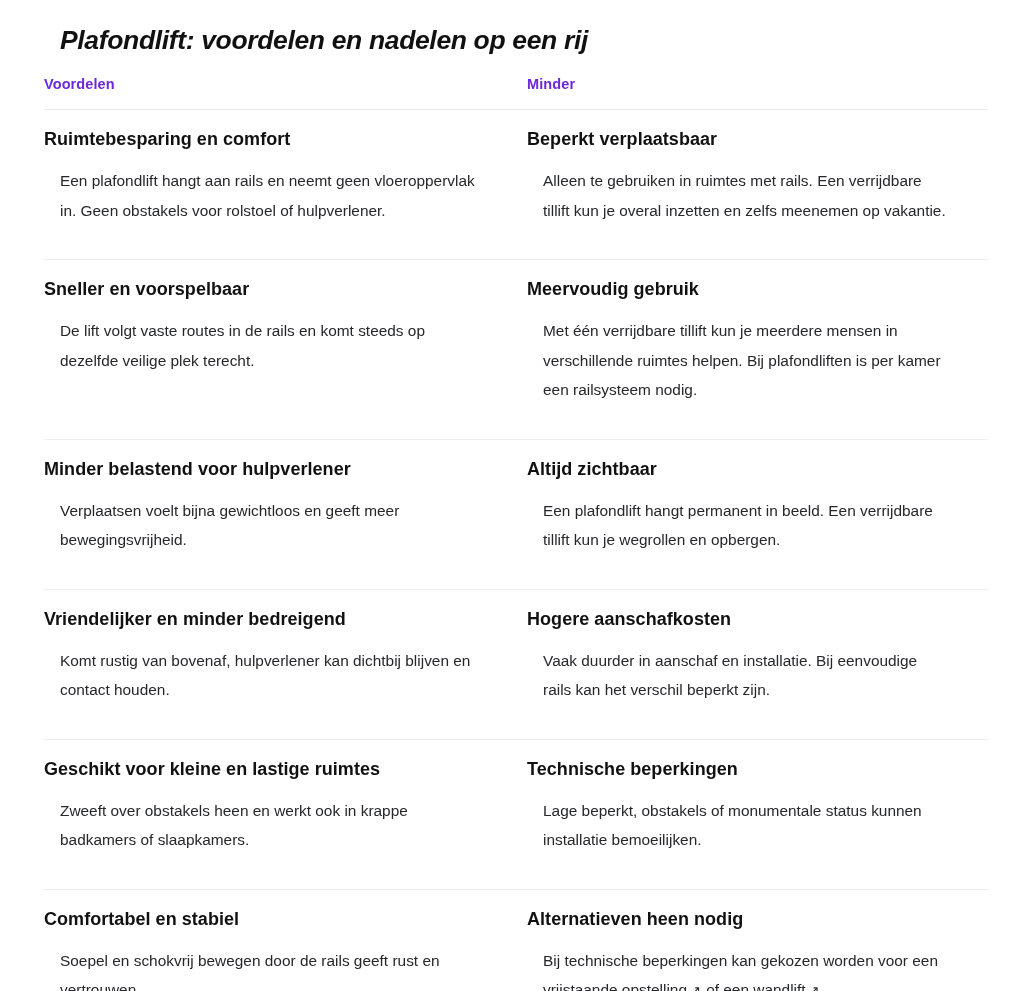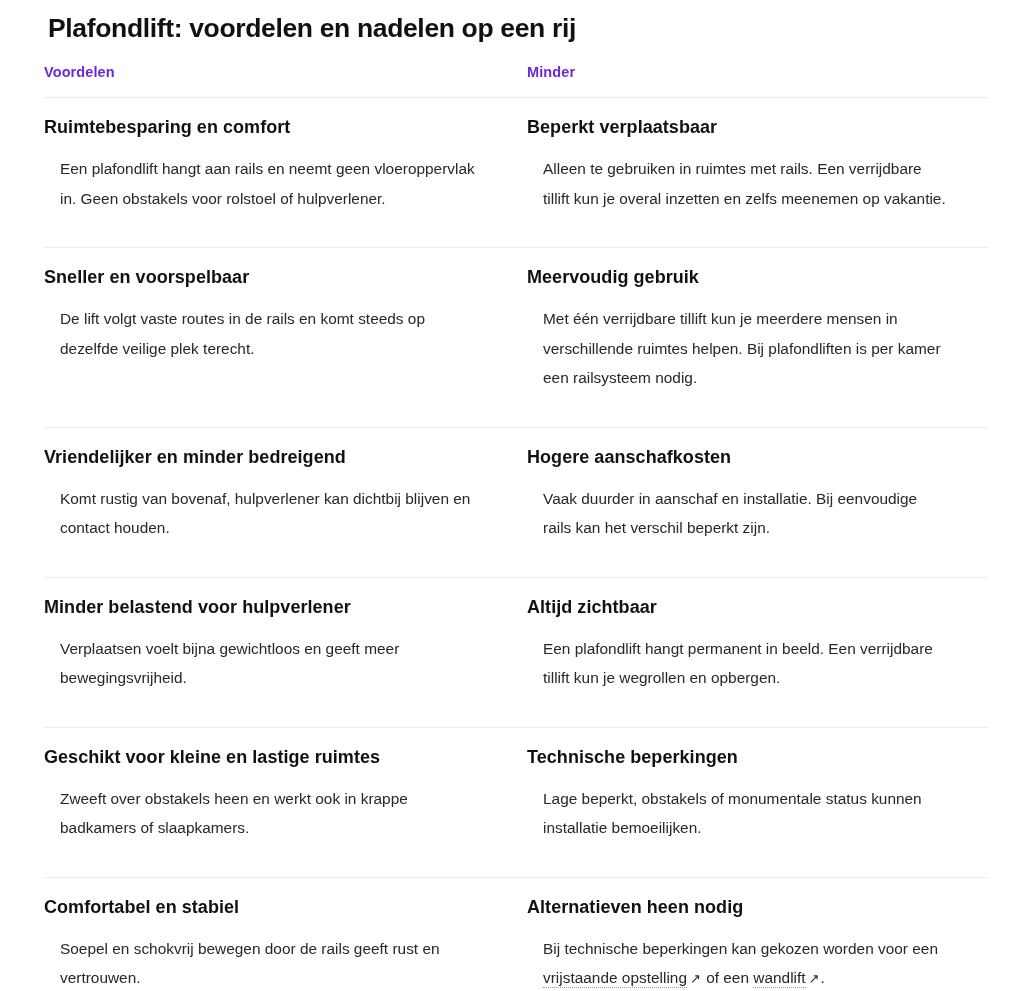--- a/index.html
+++ b/index.html
@@ -19,27 +19,28 @@
 
   .page {
     position: relative;
     width: 1024px;
     height: 991px;
     box-sizing: border-box;
     padding: 0 36px 0 44px;
   }
 
   .page-title {
-    margin: 4px;
+    margin: 16px;
     padding-top: 6px;
     font-size: 26.5px;
     line-height: 36px;
     font-weight: 700;
     letter-spacing: -0.35px;
     color: #111111;
+    font-style: italic;
   }
 
   .compare-table {
     width: 944px;
     border-collapse: collapse;
     table-layout: fixed;
     margin-top: 16px;
   }
 
   .compare-table col.col-pro  { width: 483px; }
@@ -141,42 +142,42 @@
           <p class="item-body">De lift volgt vaste routes in de rails en komt steeds op dezelfde veilige plek terecht.</p>
         </td>
         <td>
           <p class="item-title">Meervoudig gebruik</p>
           <p class="item-body">Met één verrijdbare tillift kun je meerdere mensen in verschillende ruimtes helpen. Bij plafondliften is per kamer een railsysteem nodig.</p>
         </td>
       </tr>
 
       <tr>
         <td>
+          <p class="item-title">Minder belastend voor hulpverlener</p>
+          <p class="item-body">Verplaatsen voelt bijna gewichtloos en geeft meer bewegingsvrijheid.</p>
+        </td>
+        <td>
+          <p class="item-title">Altijd zichtbaar</p>
+          <p class="item-body">Een plafondlift hangt permanent in beeld. Een verrijdbare tillift kun je wegrollen en opbergen.</p>
+        </td>
+      </tr>
+
+      <tr>
+        <td>
           <p class="item-title">Vriendelijker en minder bedreigend</p>
           <p class="item-body">Komt rustig van bovenaf, hulpverlener kan dichtbij blijven en contact houden.</p>
         </td>
         <td>
           <p class="item-title">Hogere aanschafkosten</p>
           <p class="item-body">Vaak duurder in aanschaf en installatie. Bij eenvoudige rails kan het verschil beperkt zijn.</p>
         </td>
       </tr>
 
       <tr>
         <td>
-          <p class="item-title">Minder belastend voor hulpverlener</p>
-          <p class="item-body">Verplaatsen voelt bijna gewichtloos en geeft meer bewegingsvrijheid.</p>
-        </td>
-        <td>
-          <p class="item-title">Altijd zichtbaar</p>
-          <p class="item-body">Een plafondlift hangt permanent in beeld. Een verrijdbare tillift kun je wegrollen en opbergen.</p>
-        </td>
-      </tr>
-
-      <tr>
-        <td>
           <p class="item-title">Geschikt voor kleine en lastige ruimtes</p>
           <p class="item-body">Zweeft over obstakels heen en werkt ook in krappe badkamers of slaapkamers.</p>
         </td>
         <td>
           <p class="item-title">Technische beperkingen</p>
           <p class="item-body">Lage beperkt, obstakels of monumentale status kunnen installatie bemoeilijken.</p>
         </td>
       </tr>
 
       <tr>

